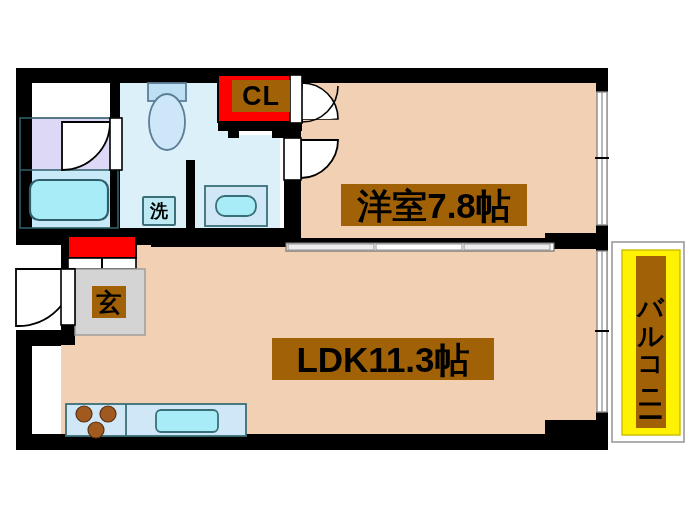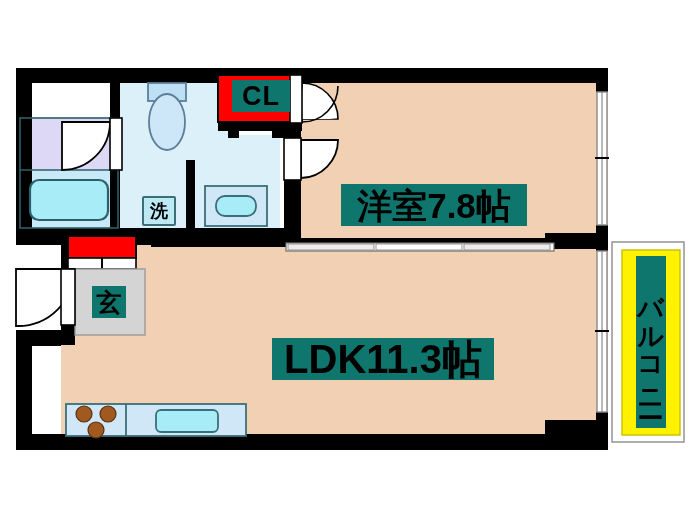--- a/index.html
+++ b/index.html
@@ -19,40 +19,40 @@
     height: 525px;
     background: #ffffff;
   }
   #plan-svg {
     position: absolute;
     left: 0;
     top: 0;
   }
   .label-box {
     position: absolute;
-    background: #0f766e;
+    background: #a16207;
     color: #000000;
     font-weight: bold;
     display: flex;
     align-items: center;
     justify-content: center;
     line-height: 1;
     white-space: nowrap;
   }
   #label-bedroom {
     left: 341px; top: 136px;
     width: 186px; height: 42px;
     font-size: 35px;
     letter-spacing: 0px;
     margin-top: 48px;
   }
   #label-ldk {
     left: 272px; top: 338px;
     width: 222px; height: 42px;
-    font-size: 40px;
+    font-size: 35px;
   }
   #label-cl {
     left: 232px; top: 80px;
     width: 58px; height: 32px;
     font-size: 27px;
     letter-spacing: 1px;
   }
   #label-genkan {
     left: 92px; top: 286px;
     width: 34px; height: 32px;

